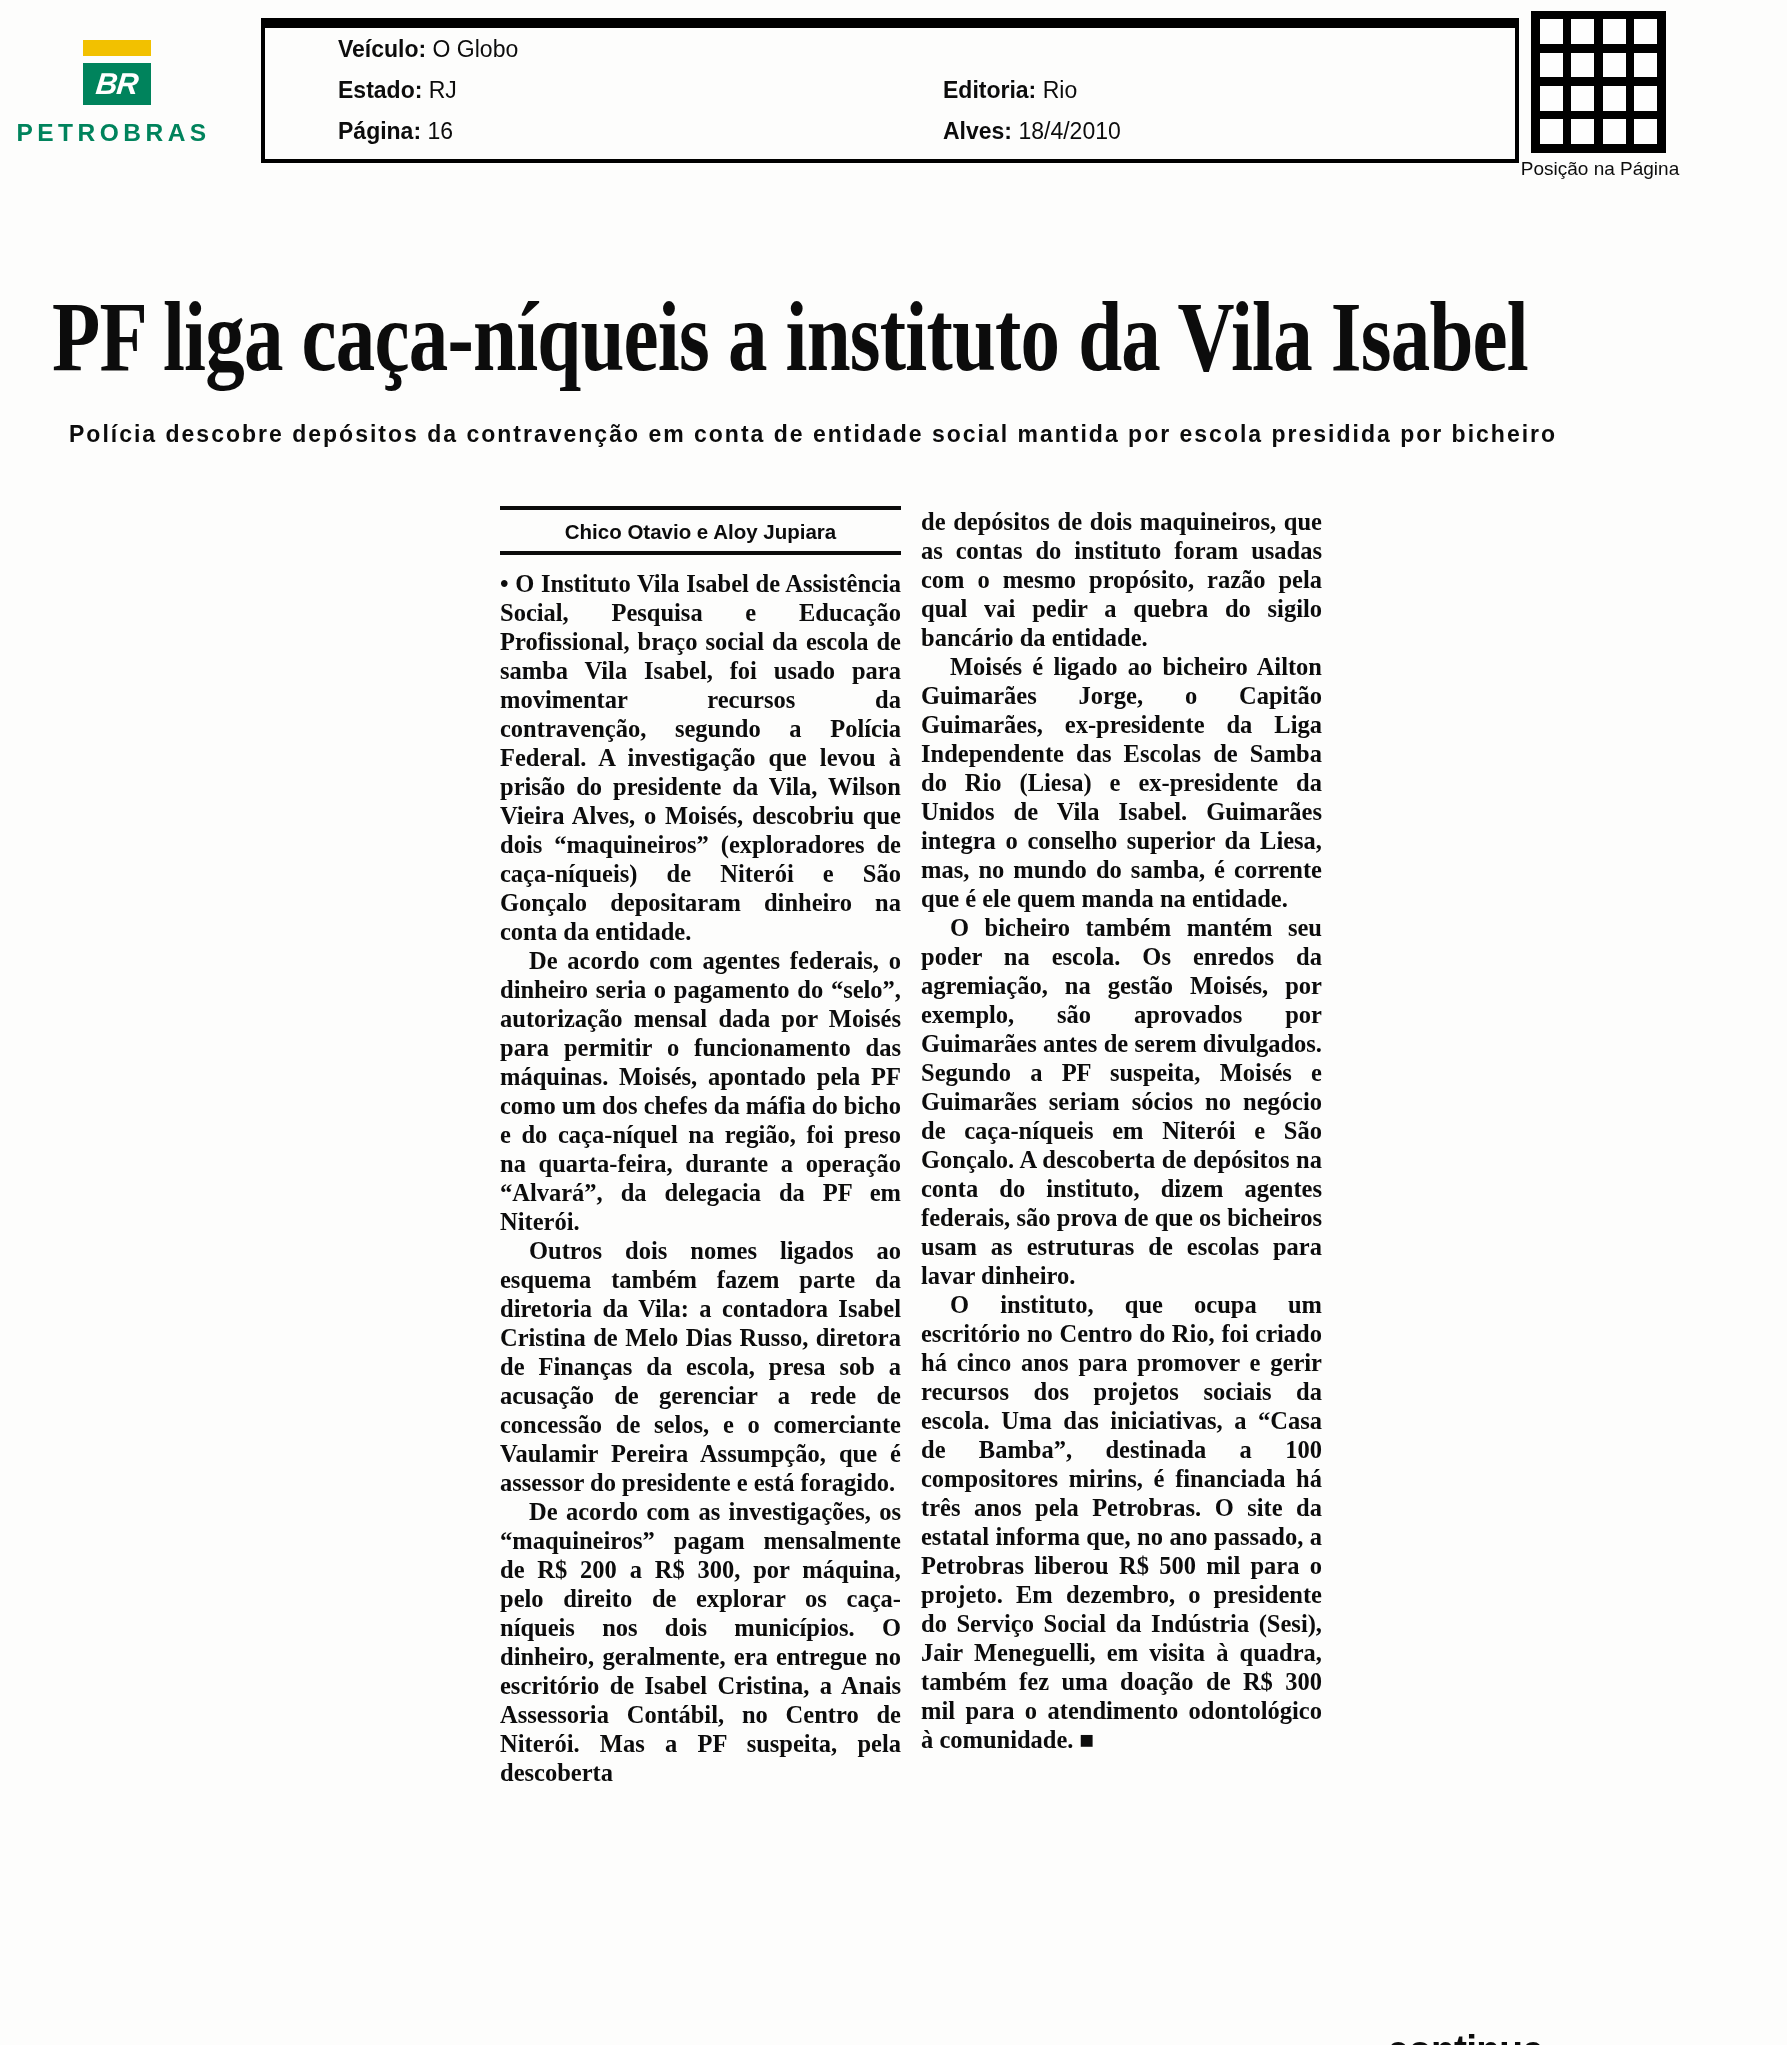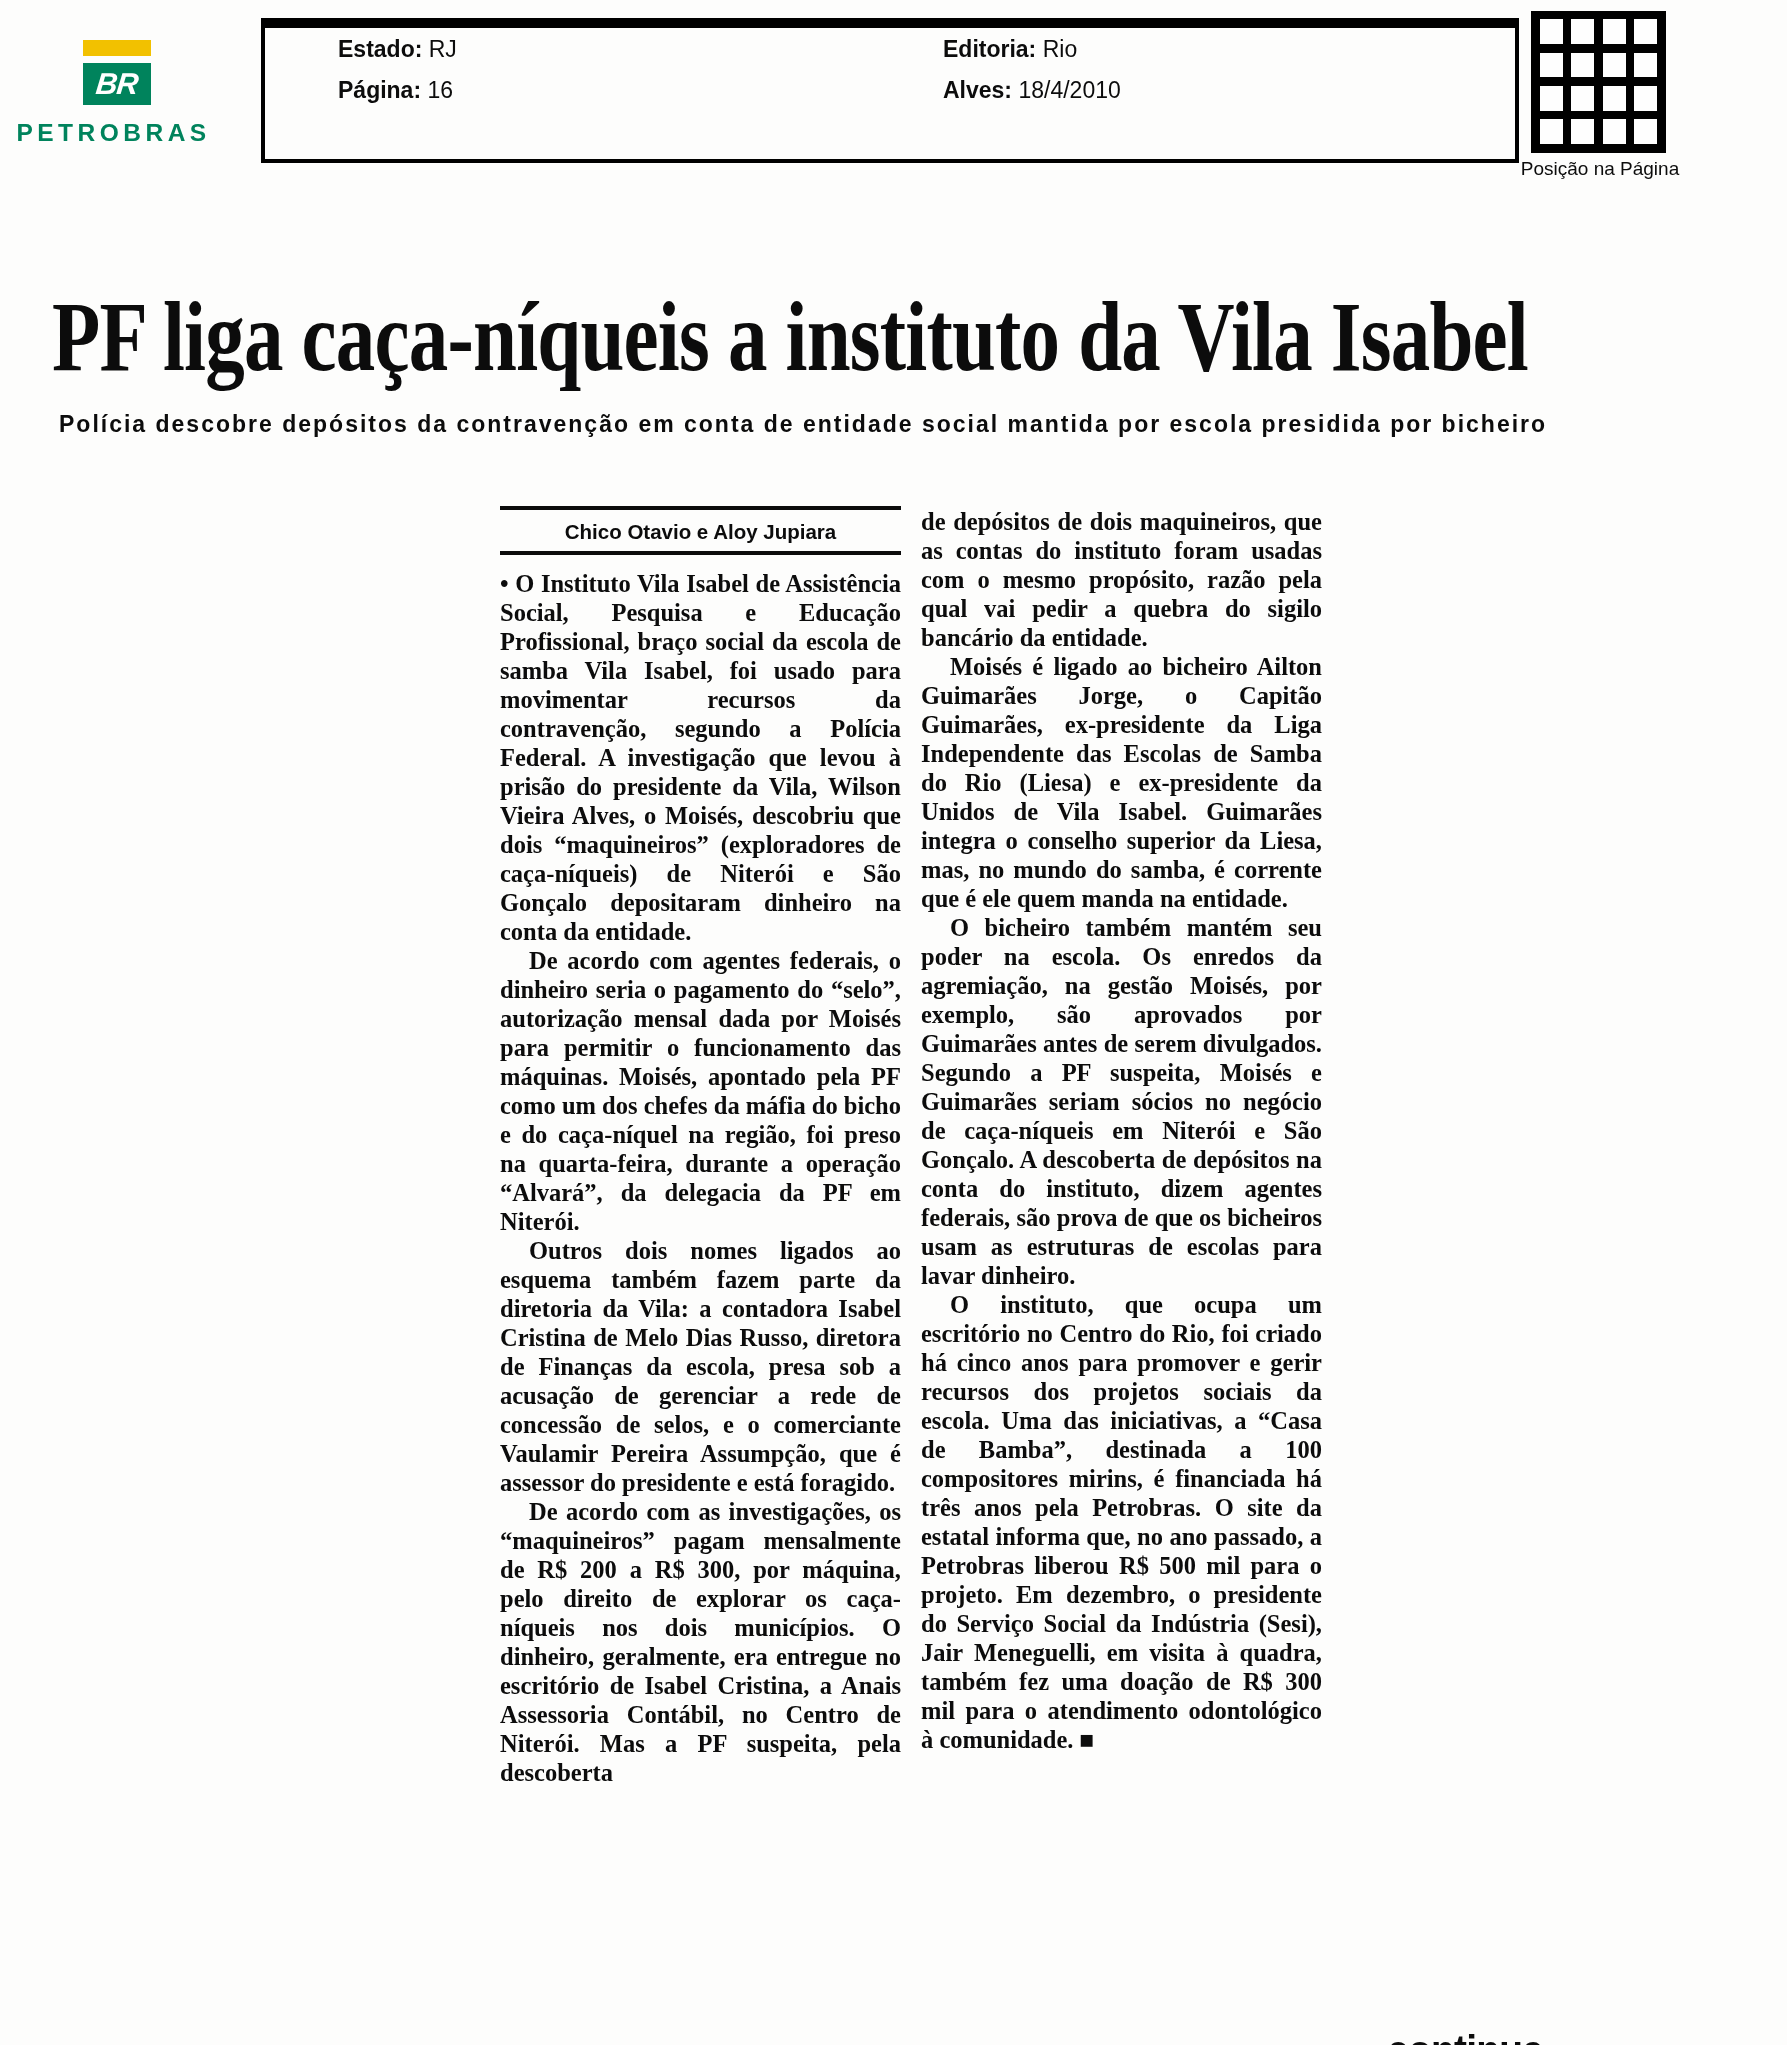--- a/index.html
+++ b/index.html
@@ -63,21 +63,21 @@
     font-family:"Liberation Serif", serif;
     font-weight:bold;font-size:79px;letter-spacing:-0.8px;
     white-space:nowrap;
     transform:scale(1,1.25);transform-origin:top left;
     margin:0;
   }
   .subheadline{
     position:absolute;left:53px;top:405px;width:1698px;
     font-family:"Liberation Sans", sans-serif;
     font-weight:bold;font-size:23px;letter-spacing:2px;
-    white-space:nowrap;margin:6px;
+    white-space:nowrap;margin:16px;
   }
   
   .col{
     position:absolute;width:401px;
     font-size:24.5px;line-height:29px;
     font-weight:bold;
     text-align:justify;
     hyphens:auto;-webkit-hyphens:auto;
   }
   .col p{margin:0;text-indent:29px;}
@@ -107,20 +107,27 @@
 
   <div class="logo">
     <div class="logo-bar" style="background: rgb(242, 193, 0);"></div>
     <div class="logo-box" style="background: rgb(0, 131, 92);">
       <span class="logo-monogram">BR</span>
     </div>
     <div class="logo-word" style="color: rgb(0, 131, 92);">PETROBRAS</div>
   </div>
 
   <div class="meta-box">
+    <div class="meta-row">
+      <div class="meta-pair">
+        <span class="meta-label">Veículo:</span>
+        <span class="meta-value">O Globo</span>
+      </div>
+      <div class="meta-pair"></div>
+    </div>
     <div class="meta-row">
       <div class="meta-pair">
         <span class="meta-label">Estado:</span>
         <span class="meta-value">RJ</span>
       </div>
       <div class="meta-pair">
         <span class="meta-label">Editoria:</span>
         <span class="meta-value">Rio</span>
       </div>
     </div>

